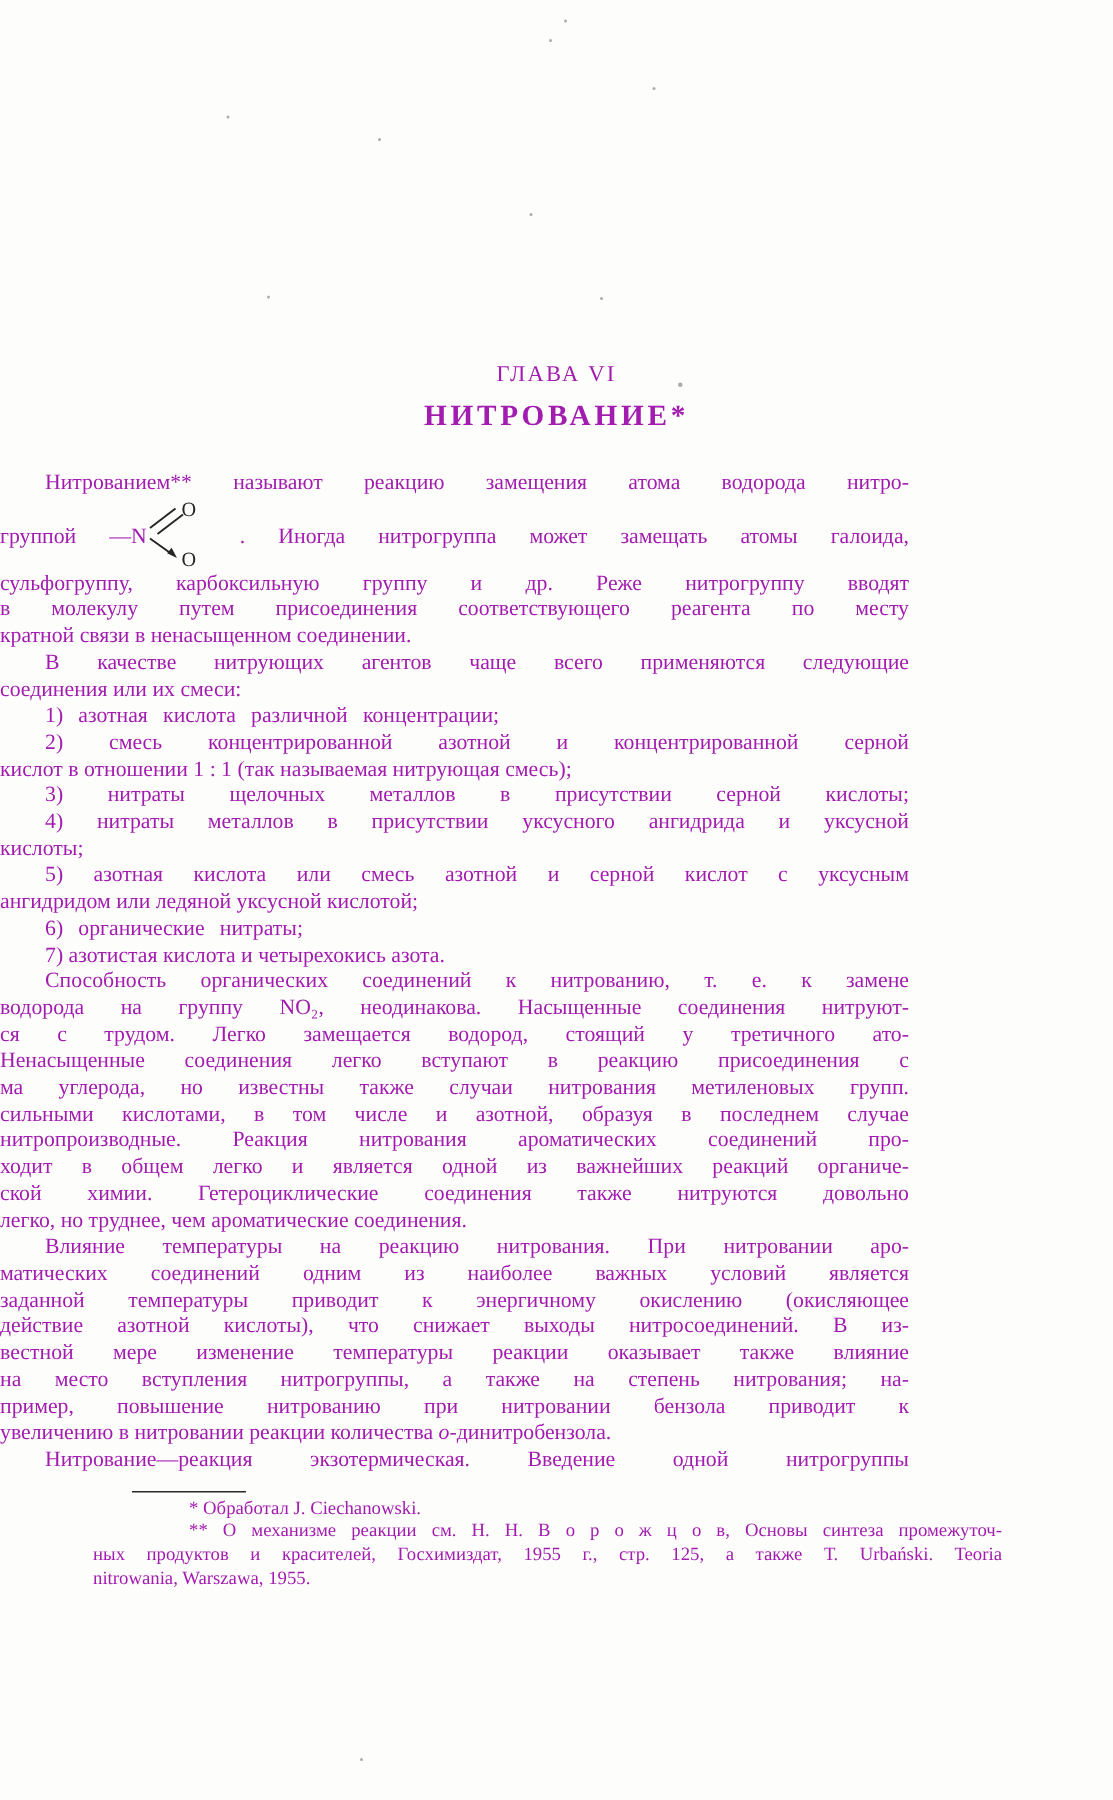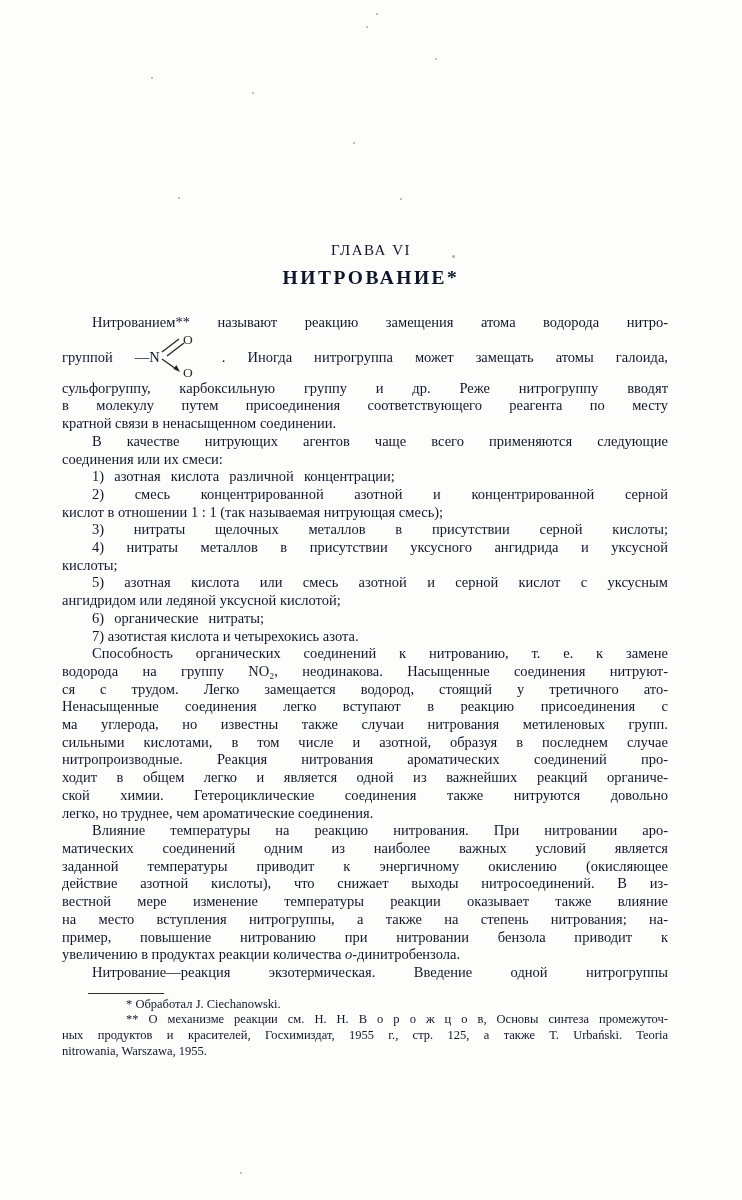--- a/index.html
+++ b/index.html
@@ -1,31 +1,31 @@
 <!DOCTYPE html>
 <html><head>
 <meta charset="utf-8">
 <style>
   html,body{margin:0;padding:0;}
   body{width:742px;height:1200px;background:#ffffff;}
   .page{
     position:relative;width:742px;height:1200px;overflow:hidden;
-    background:#fdfdfb;color:#0f172a;
+    background:#fdfdfb;color:#a21caf;
     font-family:"Liberation Serif","DejaVu Serif",serif;
   }
   .chapter{
     padding-top:242px;text-align:center;
     font-size:15px;line-height:16px;letter-spacing:1.5px;
   }
   .title{
     margin:10px 0 26px 0;text-align:center;
     font-size:19.5px;line-height:20px;font-weight:bold;letter-spacing:2.5px;
   }
   .bodytext{
-    margin-left:62px;width:606px;
+    width:606px;
     font-size:14.5px;line-height:17.7px;
   }
   .line{min-height:17.7px;}
   .just{text-align:justify;text-align-last:justify;}
   .wide{word-spacing:0.45em;}
   .tall{line-height:46px;}
   #body-text .line.first{padding-left:30px;}
   #footnotes .line.first{padding-left:64px;}
   .b{font-weight:normal;}
   .i{font-style:italic;}
@@ -109,21 +109,21 @@
         <div class="line"><span>легко, но труднее, чем ароматические соединения.</span></div>
       </div>
       <div>
         <div class="line just first"><span class="b">Влияние температуры на реакцию нитрования.</span><span> При нитровании аро-</span></div>
         <div class="line just"><span>матических соединений одним из наиболее важных условий является</span></div>
         <div class="line just"><span>заданной температуры приводит к энергичному окислению (окисляющее</span></div>
         <div class="line just"><span>действие азотной кислоты), что снижает выходы нитросоединений. В из-</span></div>
         <div class="line just"><span>вестной мере изменение температуры реакции оказывает также влияние</span></div>
         <div class="line just"><span>на место вступления нитрогруппы, а также на степень нитрования; на-</span></div>
         <div class="line just"><span>пример, повышение нитрованию при нитровании бензола приводит к</span></div>
-        <div class="line"><span>увеличению в продуктах реакции количества </span><span class="i">о-</span><span>динитробензола.</span></div>
+        <div class="line"><span>увеличению в нитровании реакции количества </span><span class="i">о-</span><span>динитробензола.</span></div>
       </div>
       <div>
         <div class="line just first"><span>Нитрование—реакция экзотермическая. Введение одной нитрогруппы</span></div>
       </div>
     </div>
 
   <div class="fnrule"></div>
 
   <div class="footnotes" id="footnotes">
       <div>

